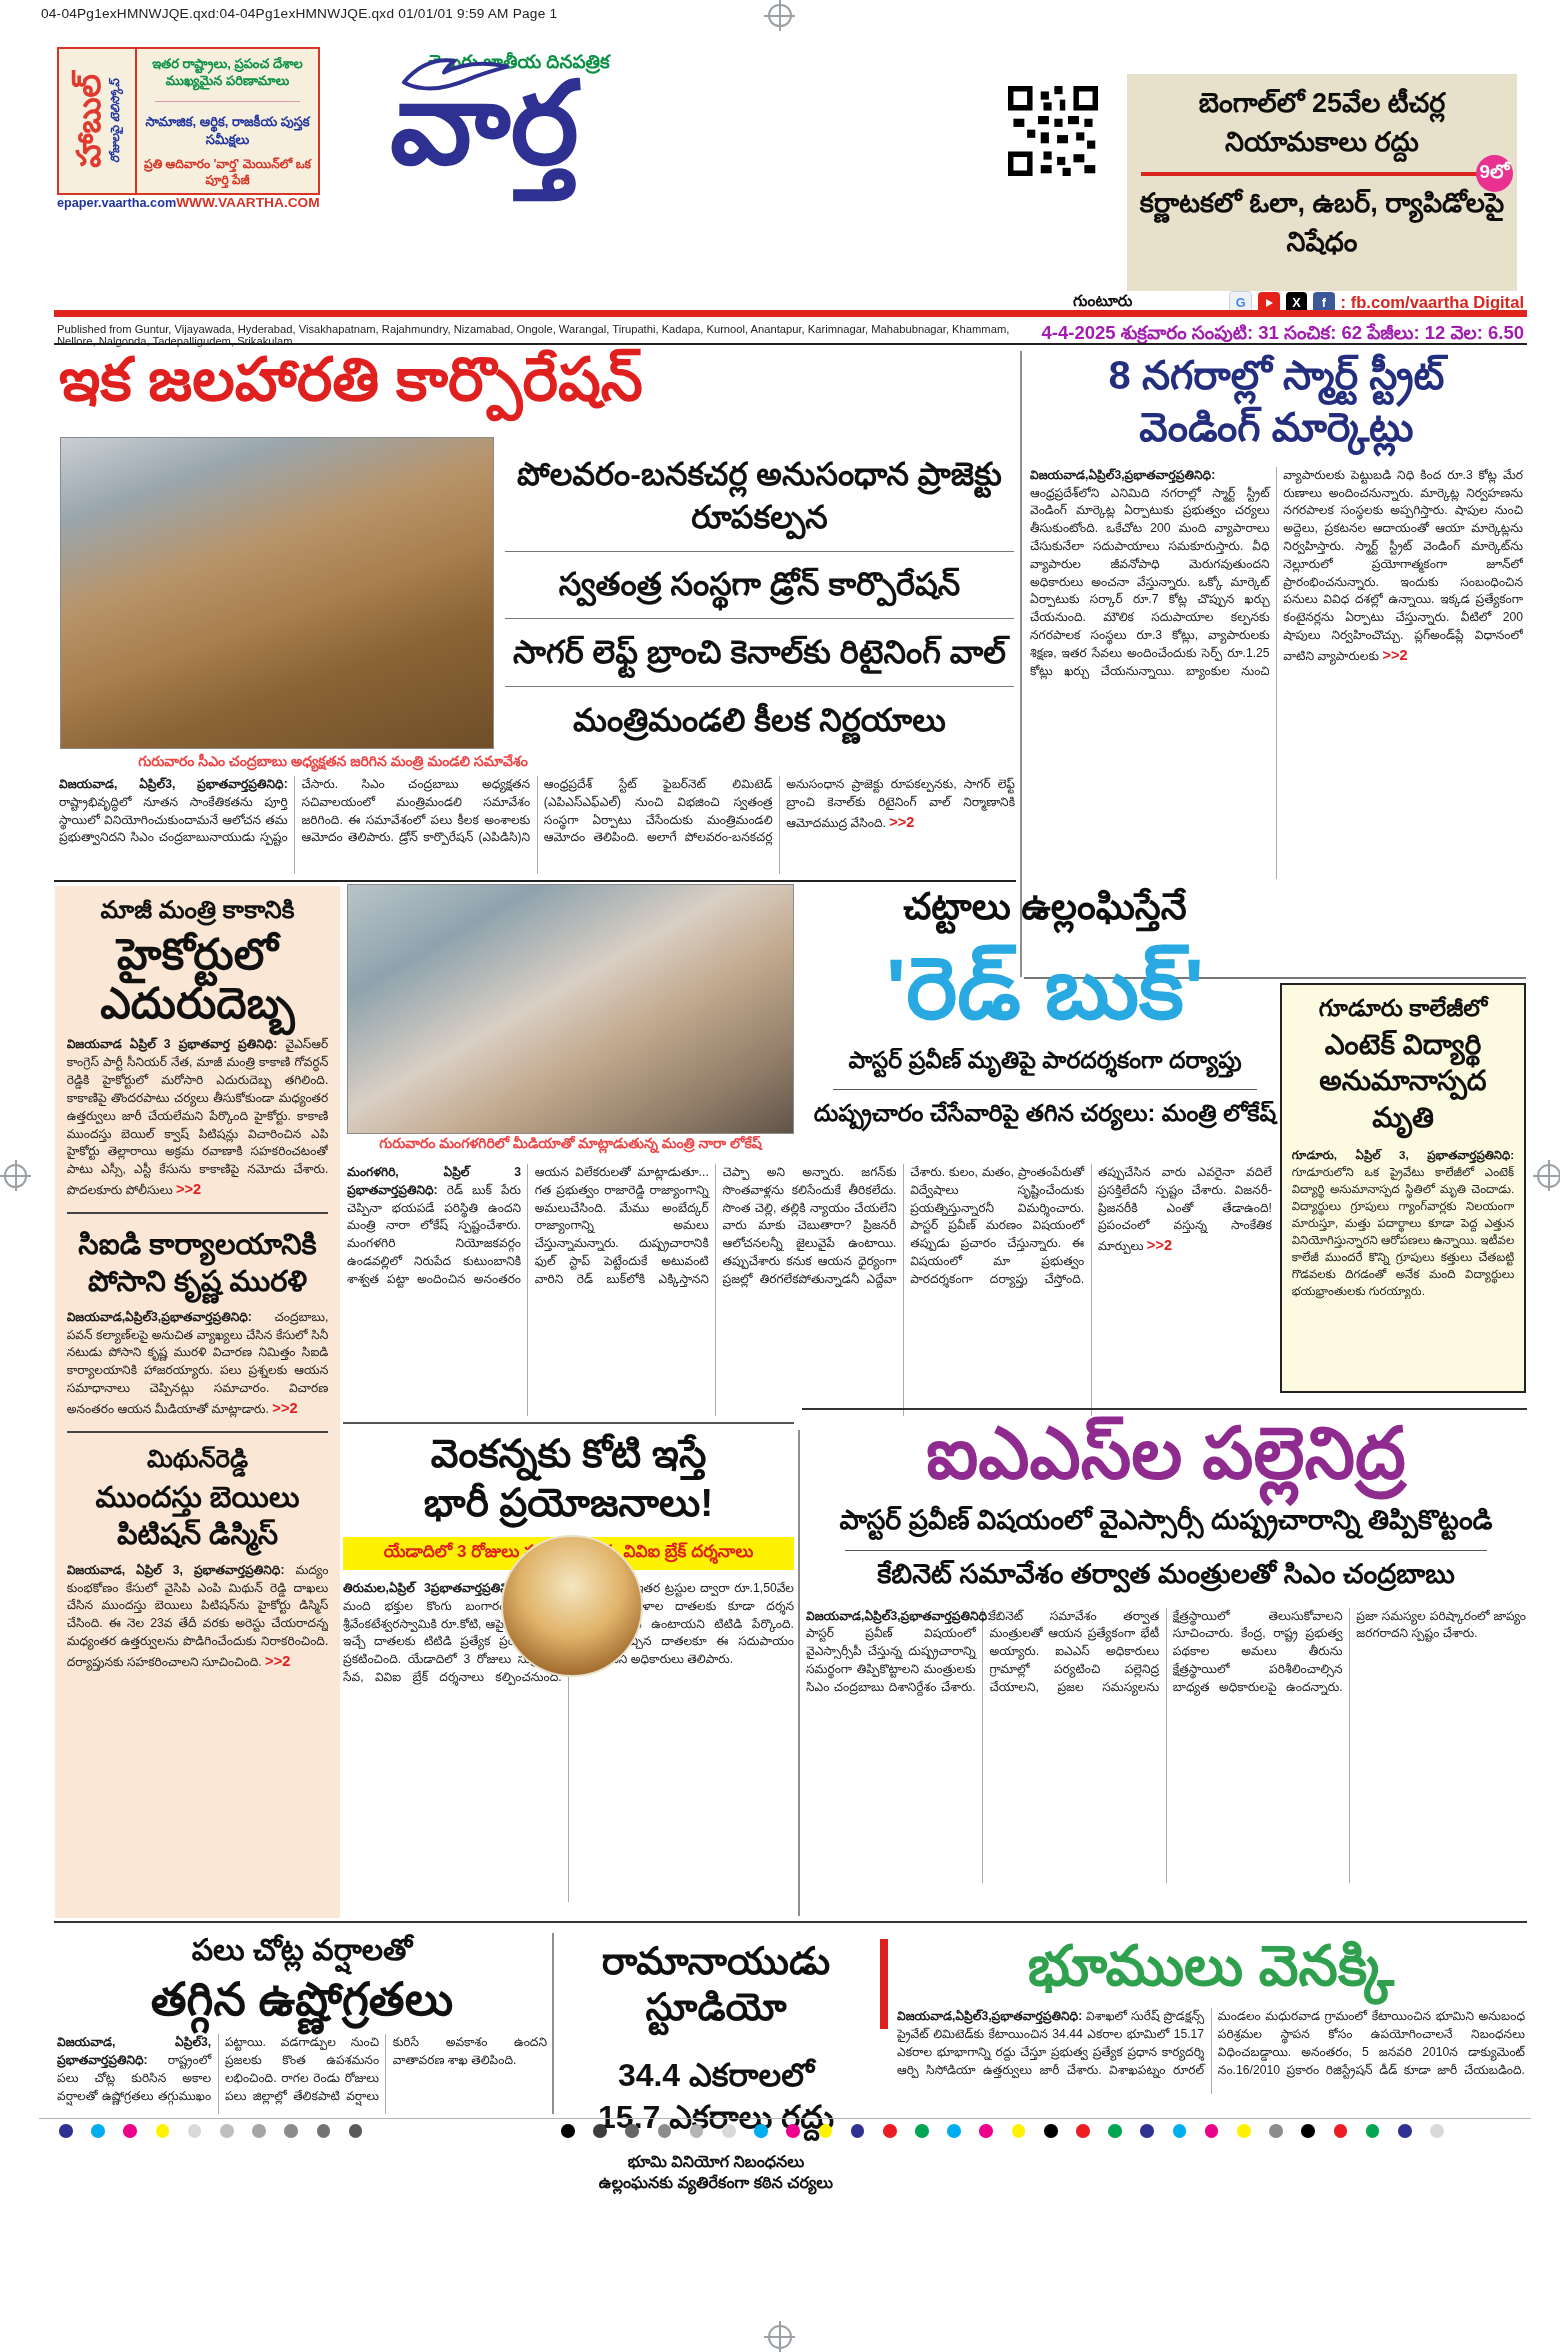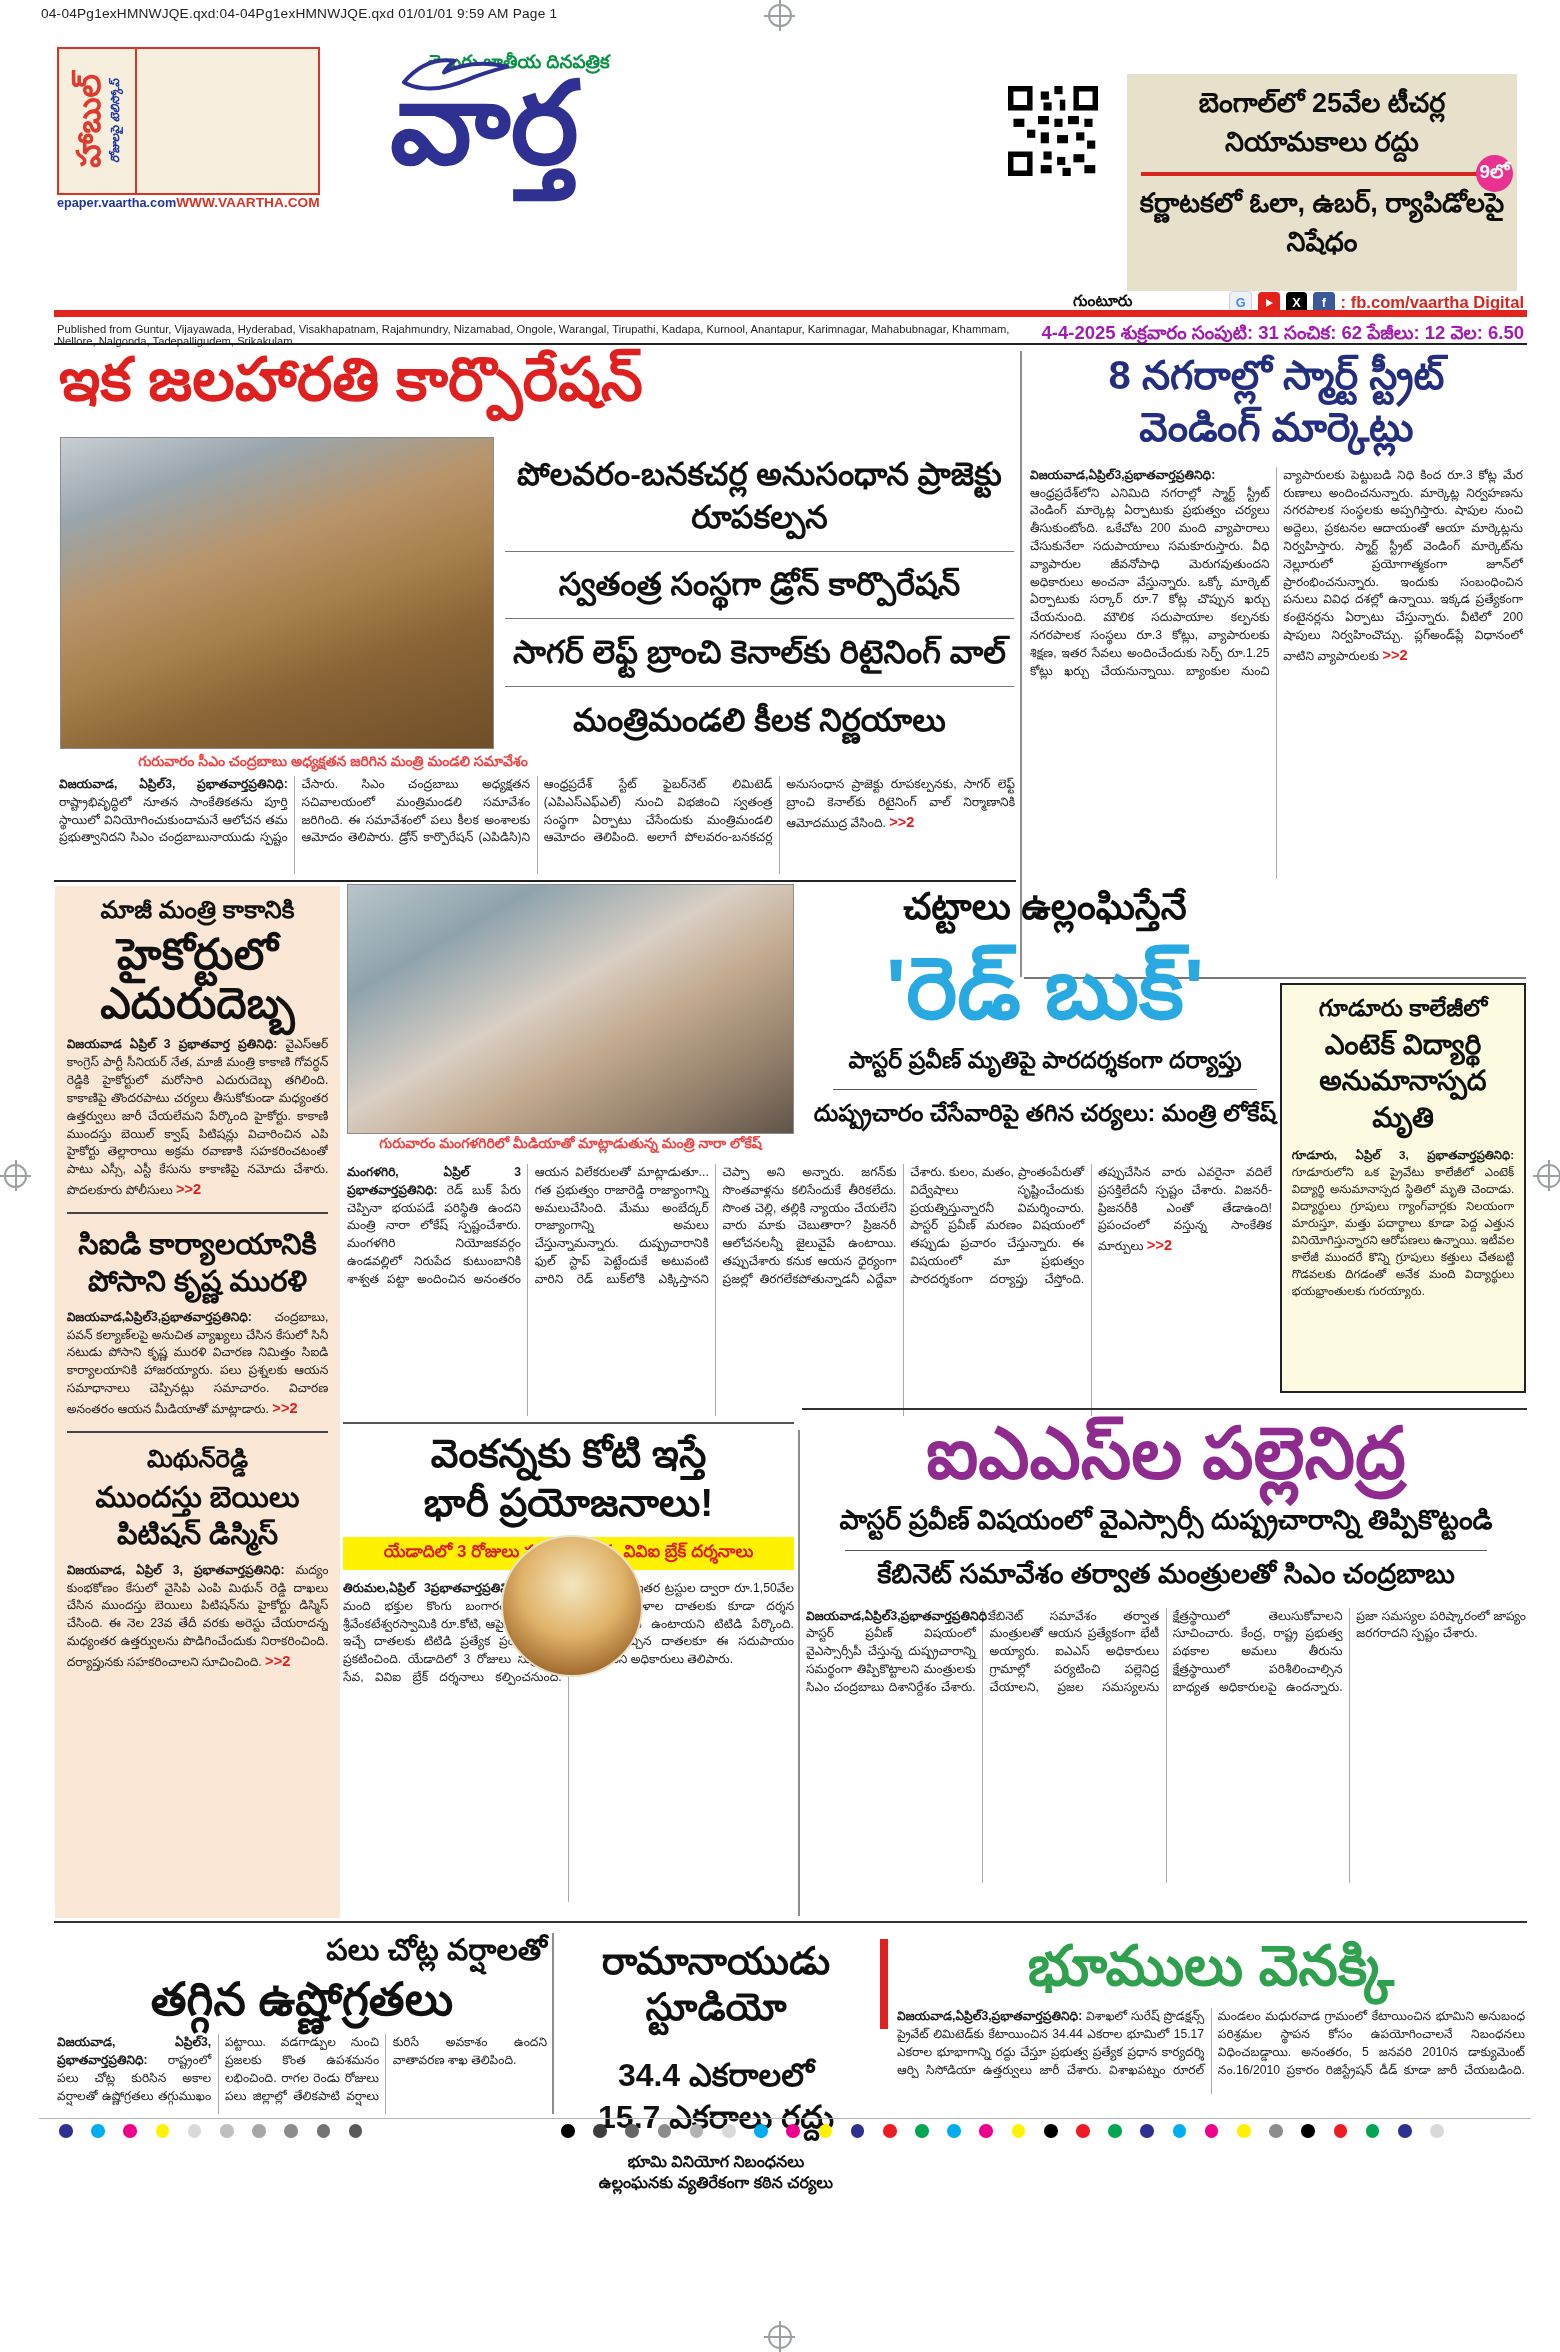--- a/index.html
+++ b/index.html
@@ -98,21 +98,21 @@
   .venk-strip{margin-top:9.8px;background:#fff200;color:#e0201f;font-weight:bold;font-size:17px;text-align:center;padding:4.9px 2px;}
   .venk-body{margin-top:9.8px;height:322px;position:relative;}
   .temple{position:absolute;left:158px;top:105px;width:138px;height:138px;border-radius:50%;border:2.9px solid #e8e0c8;
           background:radial-gradient(circle at 50% 35%,#f4e6c0 0%,#e0b36a 45%,#9f6a2e 80%,#6e4418 100%);z-index:2;}
   .ias{position:absolute;top:1414px;left:806px;width:720px;text-align:center;}
   .ias-h{font-size:72px;font-weight:bold;color:#8f2b8f;line-height:1.1;}
   .ias-deck{font-size:27px;font-weight:bold;color:#101010;margin-top:11.7px;}
   .ias-deckrule{height:1.5px;background:#555;margin:7.8px 39px;}
   .ias-body{margin-top:11.7px;height:275px;text-align:justify;}
   .rains{position:absolute;top:1933px;left:57px;width:490px;text-align:center;}
-  .rains-h1{font-size:30px;font-weight:bold;text-align:right;}
+  .rains-h1{font-size:30px;font-weight:bold;}
   .rains-h2{font-size:46px;font-weight:bold;line-height:1.1;}
   .rains-body{margin-top:9.8px;height:80px;text-align:justify;}
   .studio{position:absolute;top:1939px;left:564px;width:304px;text-align:center;font-weight:bold;}
   .studio .s1{font-size:38px;line-height:1.2;}
   .studio .s2{font-size:32px;line-height:1.25;margin-top:25px;}
   .studio .s3{font-size:16px;line-height:1.35;margin-top:13.7px;}
   .red-vbar{position:absolute;top:1939px;left:880px;width:7.8px;height:90px;background:#e0201f;}
   .lands{position:absolute;top:1935px;left:897px;width:628px;}
   .lands-h{font-size:56px;font-weight:bold;color:#2fa14e;text-align:center;line-height:1.1;}
   .lands-body{margin-top:11.7px;height:86px;}
@@ -128,20 +128,26 @@
   <div class="printer-line">04-04Pg1exHMNWJQE.qxd:04-04Pg1exHMNWJQE.qxd  01/01/01  9:59 AM  Page 1</div>
   <div class="reg" style="top:3.9px;left:768px;"></div>
   <div class="reg" style="top:1164px;left:3.9px;"></div>
   <div class="reg" style="top:1164px;left:1537px;"></div>
   <div class="reg" style="top:2325px;left:768px;"></div>
 
   <div class="promo-box">
     <div class="promo-vert">
       <span class="vtext-red">హాబుల్</span>
       <span class="vtext-blue">రోజులపై టెలిస్కోప్</span>
+    </div>
+    <div class="promo-right">
+      <div class="promo-l1">ఇతర రాష్ట్రాలు, ప్రపంచ దేశాల ముఖ్యమైన పరిణామాలు</div>
+      <div class="promo-div"></div>
+      <div class="promo-l2">సామాజిక, ఆర్థిక, రాజకీయ పుస్తక సమీక్షలు</div>
+      <div class="promo-l3">ప్రతి ఆదివారం 'వార్త' మెయిన్‌లో ఒక పూర్తి పేజీ</div>
     </div>
   </div>
   <div class="promo-urls">
     <span class="url-blue">epaper.vaartha.com</span>
     <span class="url-red">WWW.VAARTHA.COM</span>
   </div>
 
   <div class="tagline">తెలుగు జాతీయ దినపత్రిక</div>
   <svg class="dove" width="127" height="51" viewBox="0 0 130 52">
     <path d="M6 36 Q28 10 58 14 Q50 20 47 26 Q76 12 112 20 Q86 27 72 33 Q46 44 26 42 Q14 41 6 36 Z" fill="#ffffff" stroke="#2e3192" stroke-width="4" stroke-linejoin="round"></path>

